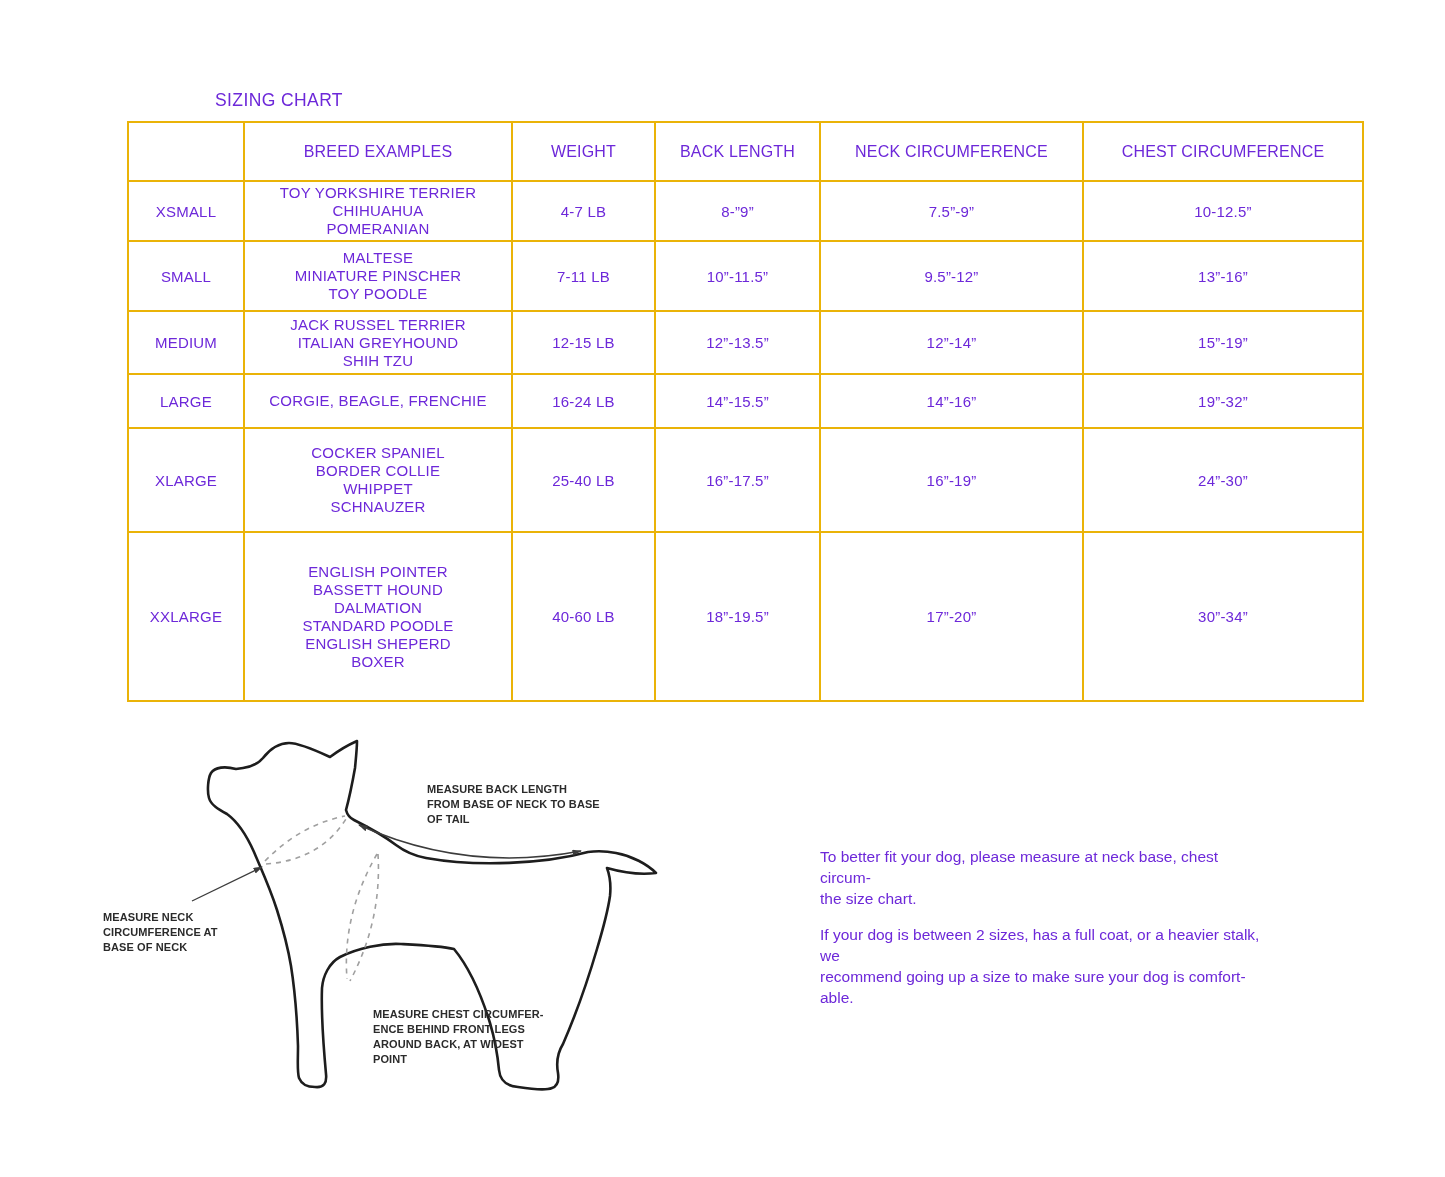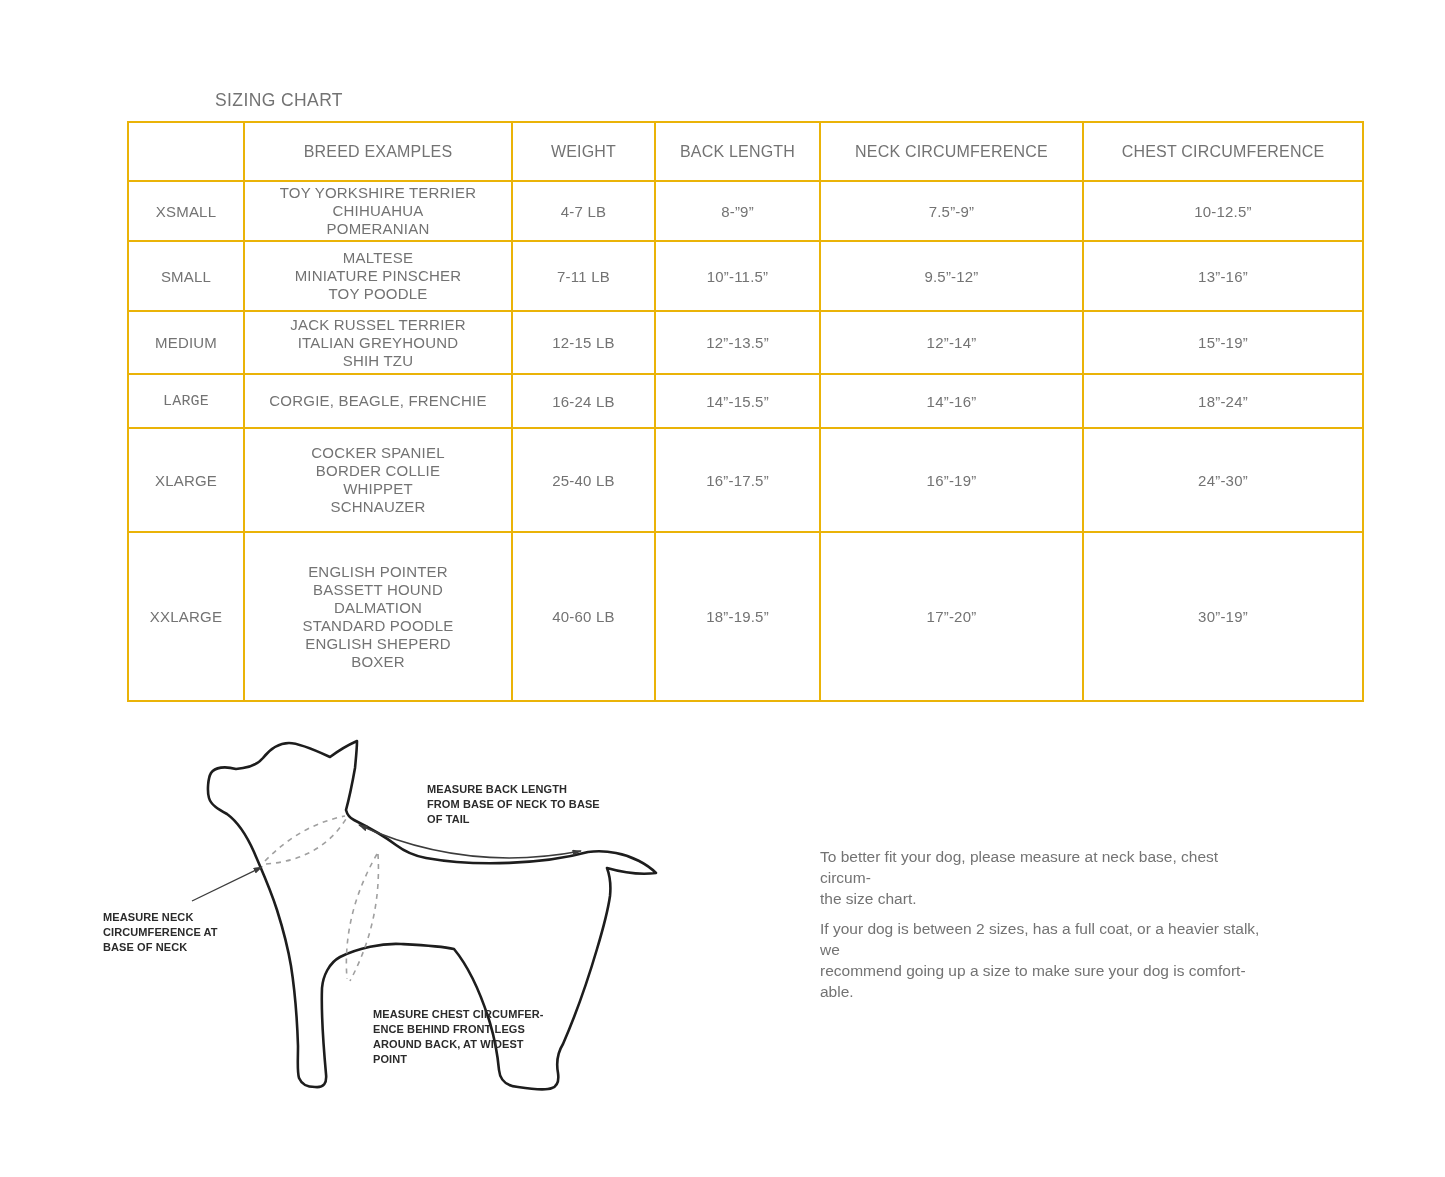--- a/index.html
+++ b/index.html
@@ -1,21 +1,21 @@
 <!DOCTYPE html>
 <html><head>
 <meta charset="utf-8">
 <style>
   html,body{margin:0;padding:0;background:#ffffff;}
   .page{
     position:relative;
     width:1445px;height:1177px;
     background:#ffffff;
     font-family:"Liberation Sans", sans-serif;
-    color:#737373;
+    color:#6d28d9;
     overflow:hidden;
   }
   .title{
     position:absolute;left:215px;top:90px;
     font-size:17.5px;letter-spacing:0.4px;
   }
   table.sizing{
     position:absolute;left:127px;top:121px;
     width:1235px;
     border-collapse:collapse;table-layout:fixed;
@@ -36,40 +36,40 @@
   tr.r2{height:63px;}
   tr.r3{height:54px;}
   tr.r4{height:104px;}
   tr.r5{height:169px;}
   td.breeds-cell{
     text-align:left;
     padding-left:52px;
   }
   td.breeds-cell div{line-height:18px;text-align:center;}
   td.size-cell{font-size:16px;}
-  td.nudge-down{vertical-align:middle;padding-top:16px;font-family:Liberation Mono, monospace;}
+  td.nudge-down{vertical-align:middle;padding-top:16px;}
   .diagram{
     position:absolute;left:95px;top:715px;
     width:580px;height:410px;
   }
   .diagram text{
     font-family:"Liberation Sans", sans-serif;
     font-size:11px;
     font-weight:bold;
     fill:#2b2b2b;
     letter-spacing:0.1px;
   }
   .notes{
     position:absolute;left:820px;top:846px;
     width:442px;
     text-align:left;
     font-size:15.5px;
     line-height:21px;
   }
-  .notes .para2{margin-top:9px;}
+  .notes .para2{margin-top:15px;}
 </style>
 </head>
 <body>
 
 <div class="page">
 
   <div class="title">SIZING CHART</div>
 
   <table class="sizing">
     <colgroup>
@@ -130,21 +130,21 @@
     </tr>
 
     <tr class="r3">
       <td class="size-cell nudge-down">LARGE</td>
       <td class="breeds-cell">
         <div>CORGIE, BEAGLE, FRENCHIE</div>
       </td>
       <td>16-24 LB</td>
       <td>14”-15.5”</td>
       <td>14”-16”</td>
-      <td>18”-24”</td>
+      <td>19”-32”</td>
     </tr>
 
     <tr class="r4">
       <td class="size-cell">XLARGE</td>
       <td class="breeds-cell">
         <div>COCKER SPANIEL</div>
         <div>BORDER COLLIE</div>
         <div>WHIPPET</div>
         <div>SCHNAUZER</div>
       </td>
@@ -160,21 +160,21 @@
         <div>ENGLISH POINTER</div>
         <div>BASSETT HOUND</div>
         <div>DALMATION</div>
         <div>STANDARD POODLE</div>
         <div>ENGLISH SHEPERD</div>
         <div>BOXER</div>
       </td>
       <td>40-60 LB</td>
       <td>18”-19.5”</td>
       <td>17”-20”</td>
-      <td>30”-19”</td>
+      <td>30”-34”</td>
     </tr>
   </tbody>
     </table>
 
   <svg class="diagram" viewBox="0 0 580 410">
     <defs>
       <marker id="ah" markerWidth="11" markerHeight="8" refX="8.5" refY="3" orient="auto-start-reverse" markerUnits="userSpaceOnUse">
         <path d="M0,0 L9.5,3 L0,6 z" fill="#3c3c3c"></path>
       </marker>
     </defs>

